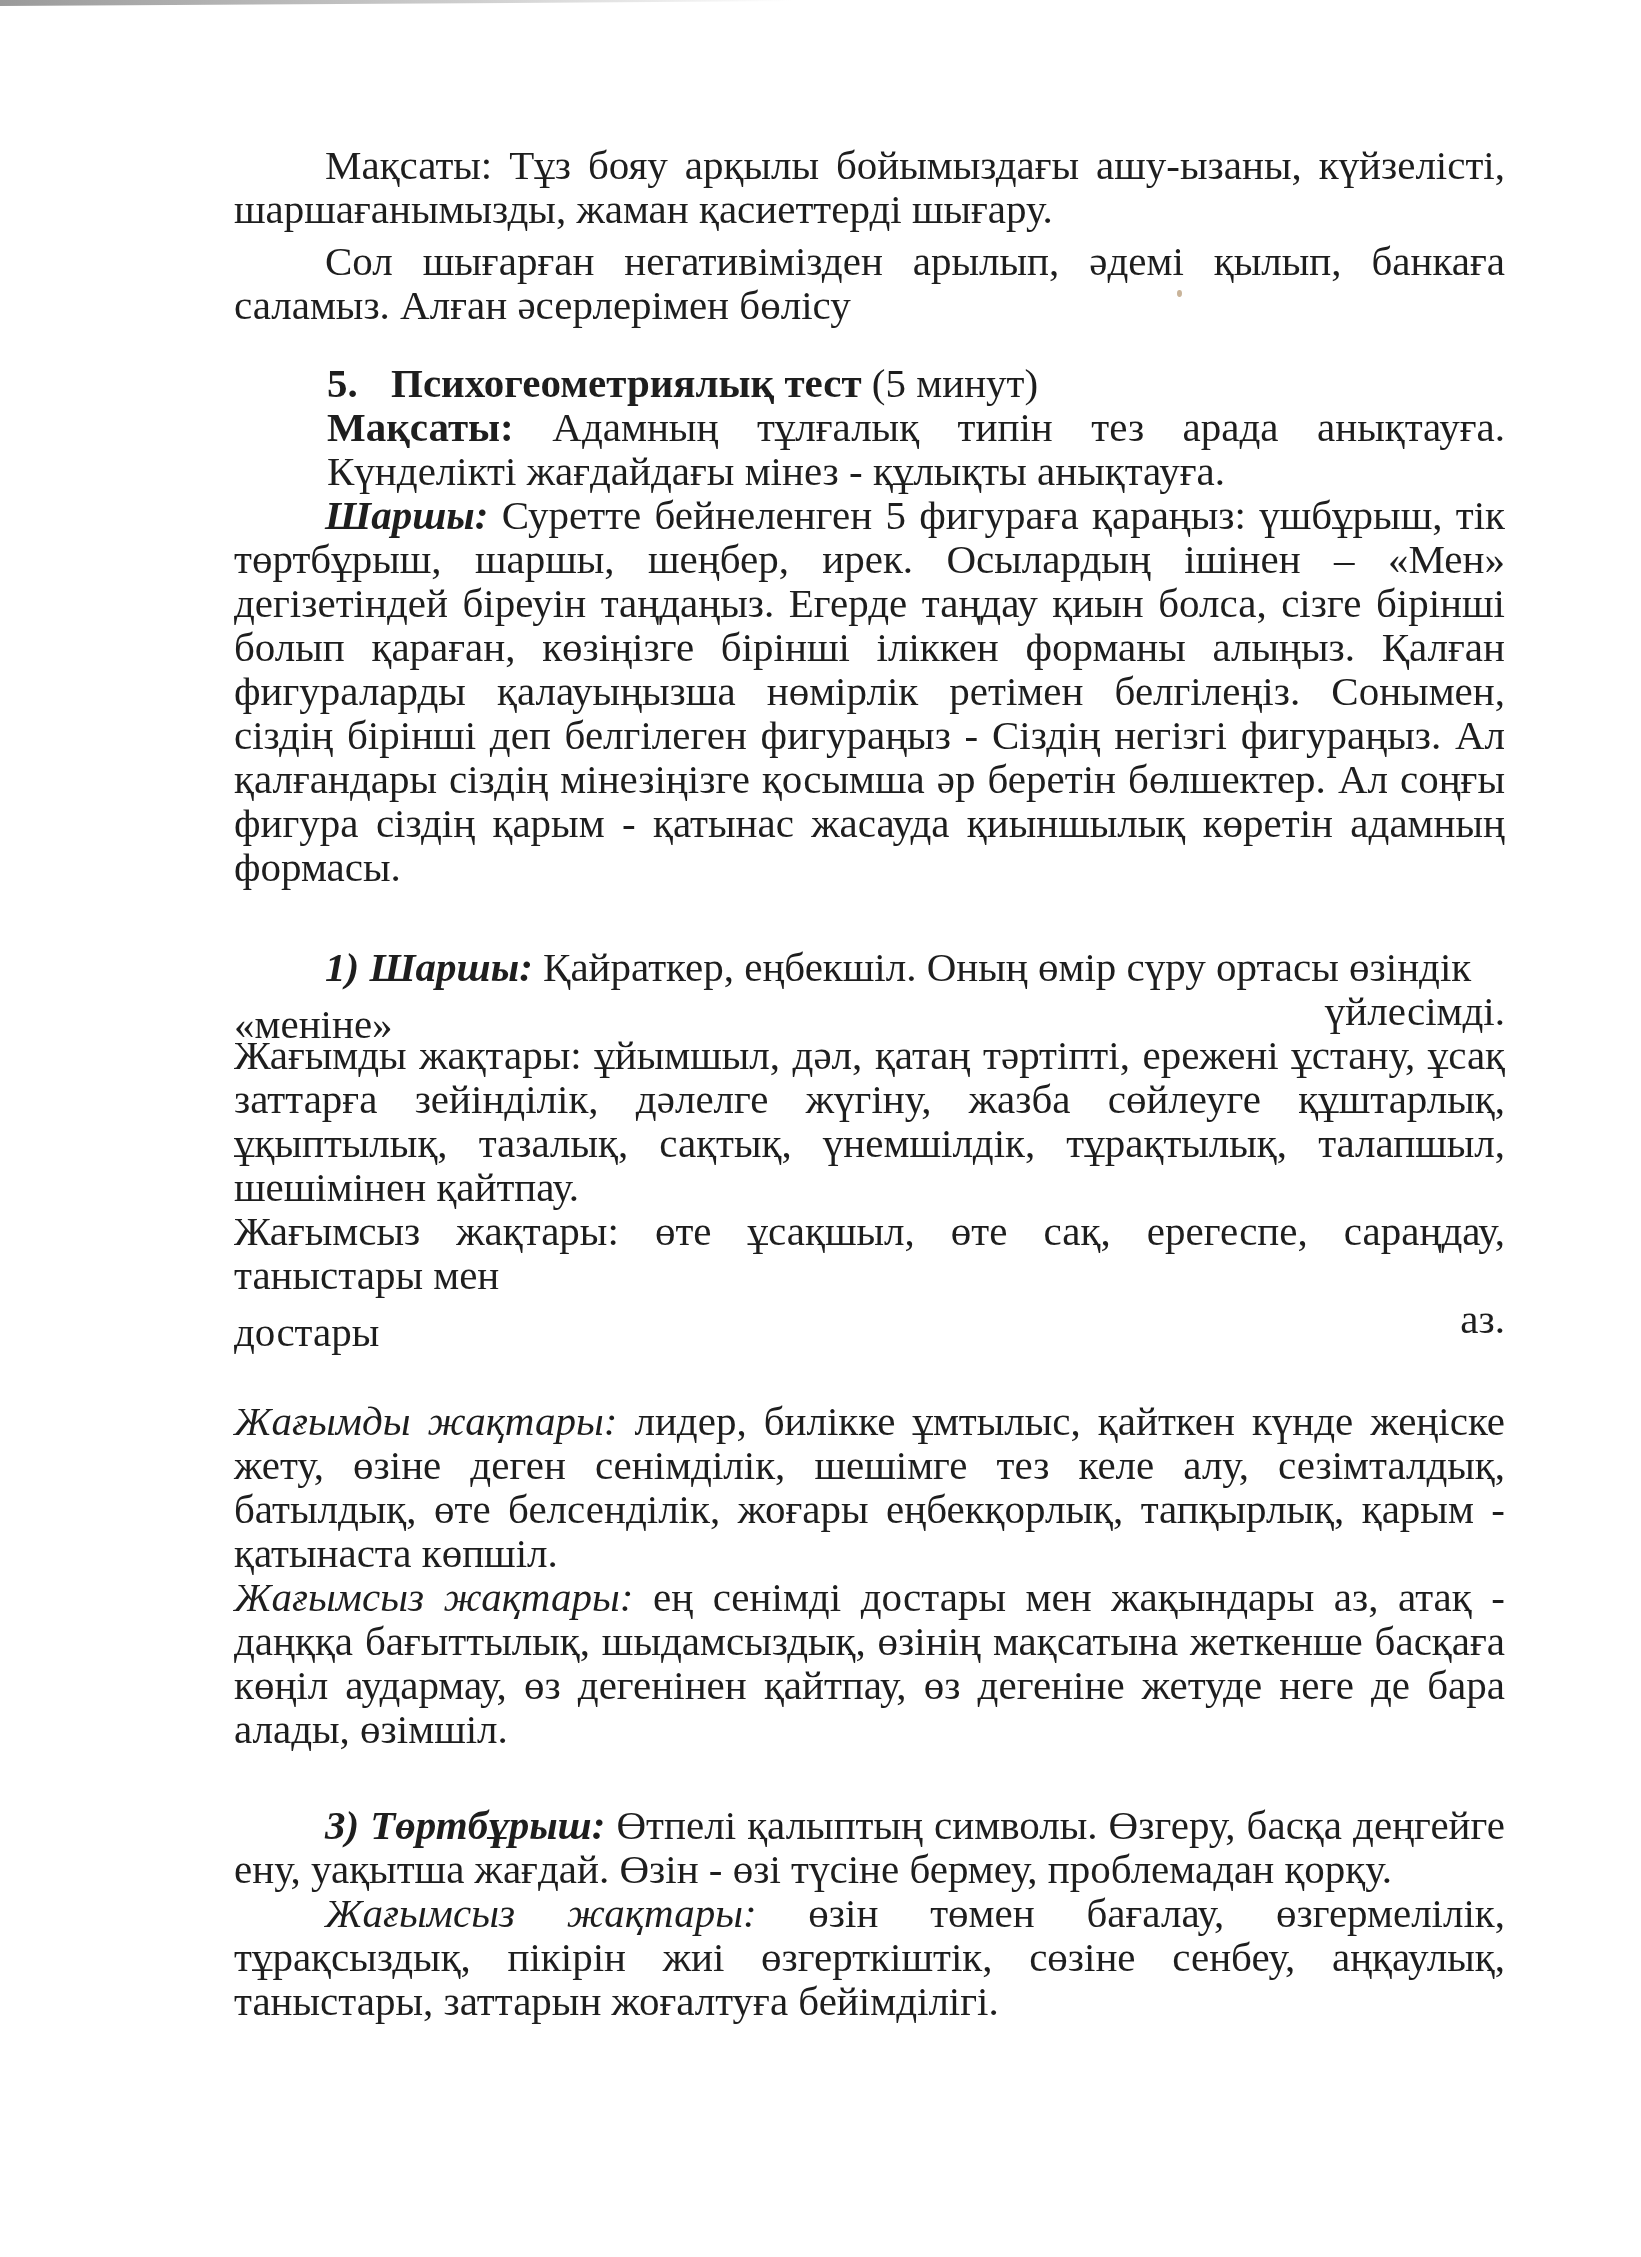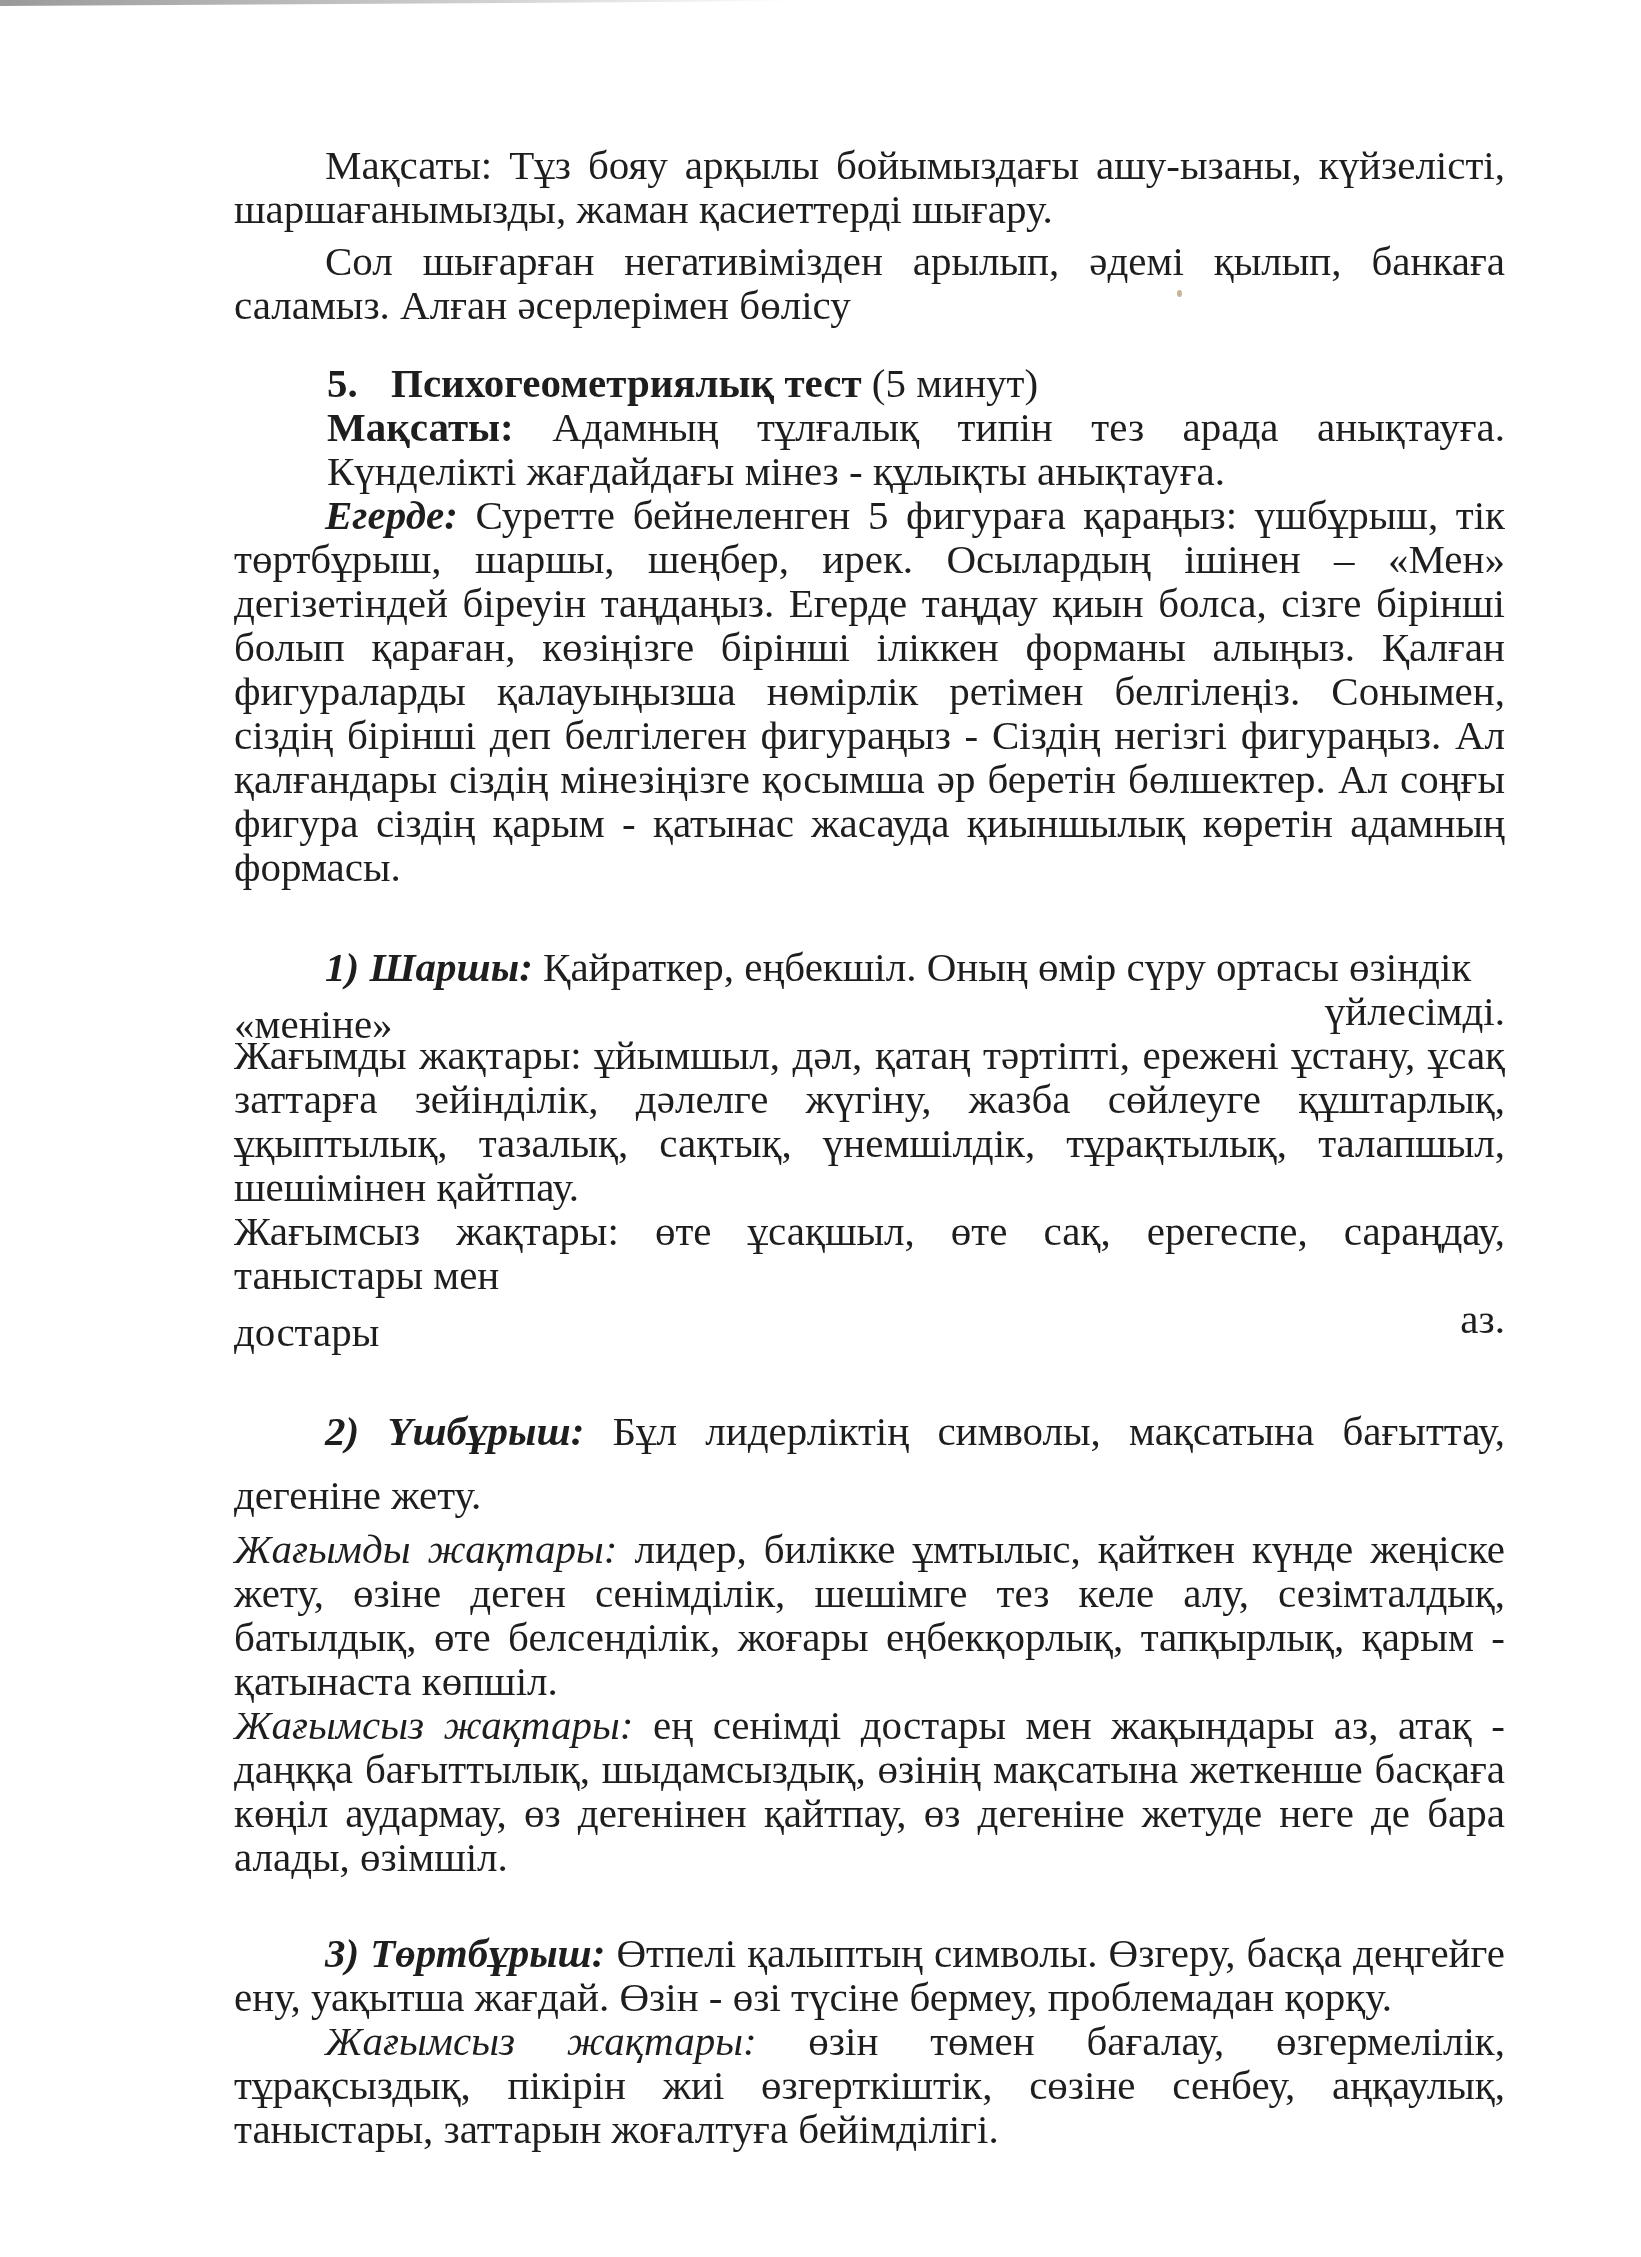--- a/index.html
+++ b/index.html
@@ -45,21 +45,21 @@
       <span class="heading-num">5.</span><span class="b">Психогеометриялық тест</span>
       <span>(5 минут)</span>
     </p>
     <p>
       <span class="b">Мақсаты:</span>
       <span>Адамның тұлғалық типін тез арада анықтауға. Күнделікті жағдайдағы мінез - құлықты анықтауға.</span>
     </p>
   </div>
 
   <p class="ind">
-    <span class="bi">Егерде:</span>
+    <span class="bi">Шаршы:</span>
     <span>Суретте бейнеленген 5 фигураға қараңыз: үшбұрыш, тік төртбұрыш, шаршы, шеңбер, ирек. Осылардың ішінен – «Мен» дегізетіндей біреуін таңдаңыз. Егерде таңдау қиын болса, сізге бірінші болып қараған, көзіңізге бірінші іліккен форманы алыңыз. Қалған фигураларды қалауыңызша нөмірлік ретімен белгілеңіз. Сонымен, сіздің бірінші деп белгілеген фигураңыз - Сіздің негізгі фигураңыз. Ал қалғандары сіздің мінезіңізге қосымша әр беретін бөлшектер. Ал соңғы фигура сіздің қарым - қатынас жасауда қиыншылық көретін адамның формасы.</span>
   </p>
 
   <div class="sp-lg">
     <p class="ind">
       <span class="bi">1) Шаршы:</span>
       <span>Қайраткер, еңбекшіл. Оның өмір сүру ортасы өзіндік</span>
     </p>
     <div class="line-split">
       <span style="position:relative;top:13.5px;">«меніне»</span>
@@ -73,24 +73,20 @@
       <span>Жағымсыз жақтары:</span>
       <span>өте ұсақшыл, өте сақ, ерегеспе, сараңдау, таныстары мен</span>
     </p>
     <div class="line-split">
       <span style="position:relative;top:13.5px;text-align:right;">достары</span>
       <span>аз.</span>
     </div>
   </div>
 
   <div class="sp-lg" style="margin-top:58px;">
-    <p class="ind" style="line-height:64px;">
-      <span class="bi">2) Үшбұрыш:</span>
-      <span>Бұл лидерліктің символы, мақсатына бағыттау, дегеніне жету.</span>
-    </p>
     <p>
       <span class="i">Жағымды жақтары:</span>
       <span>лидер, билікке ұмтылыс, қайткен күнде жеңіске жету, өзіне деген сенімділік, шешімге тез келе алу, сезімталдық, батылдық, өте белсенділік, жоғары еңбекқорлық, тапқырлық, қарым - қатынаста көпшіл.</span>
     </p>
     <p>
       <span class="i">Жағымсыз жақтары:</span>
       <span>ең сенімді достары мен жақындары аз, атақ - даңққа бағыттылық, шыдамсыздық, өзінің мақсатына жеткенше басқаға көңіл аудармау, өз дегенінен қайтпау, өз дегеніне жетуде неге де бара алады, өзімшіл.</span>
     </p>
   </div>
 

